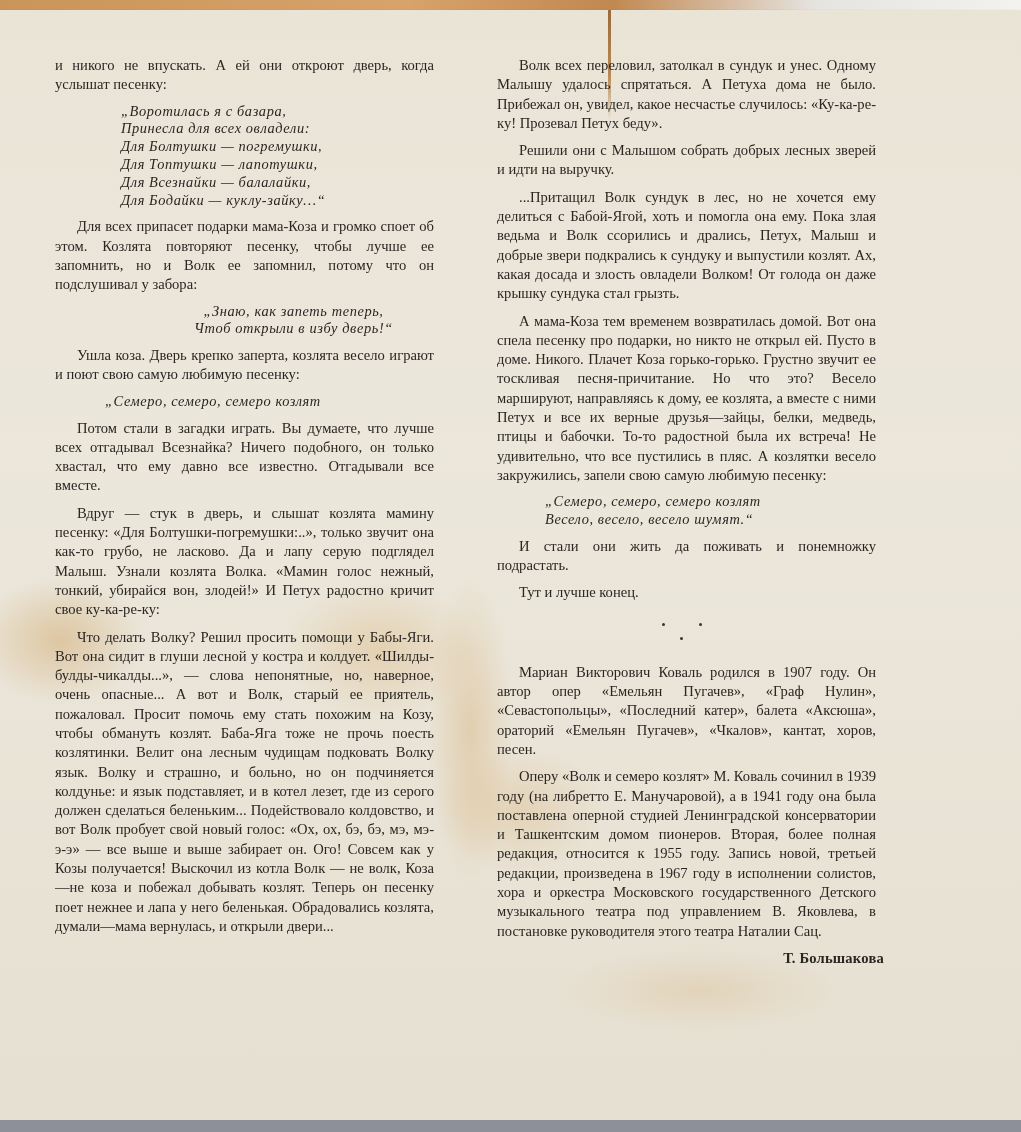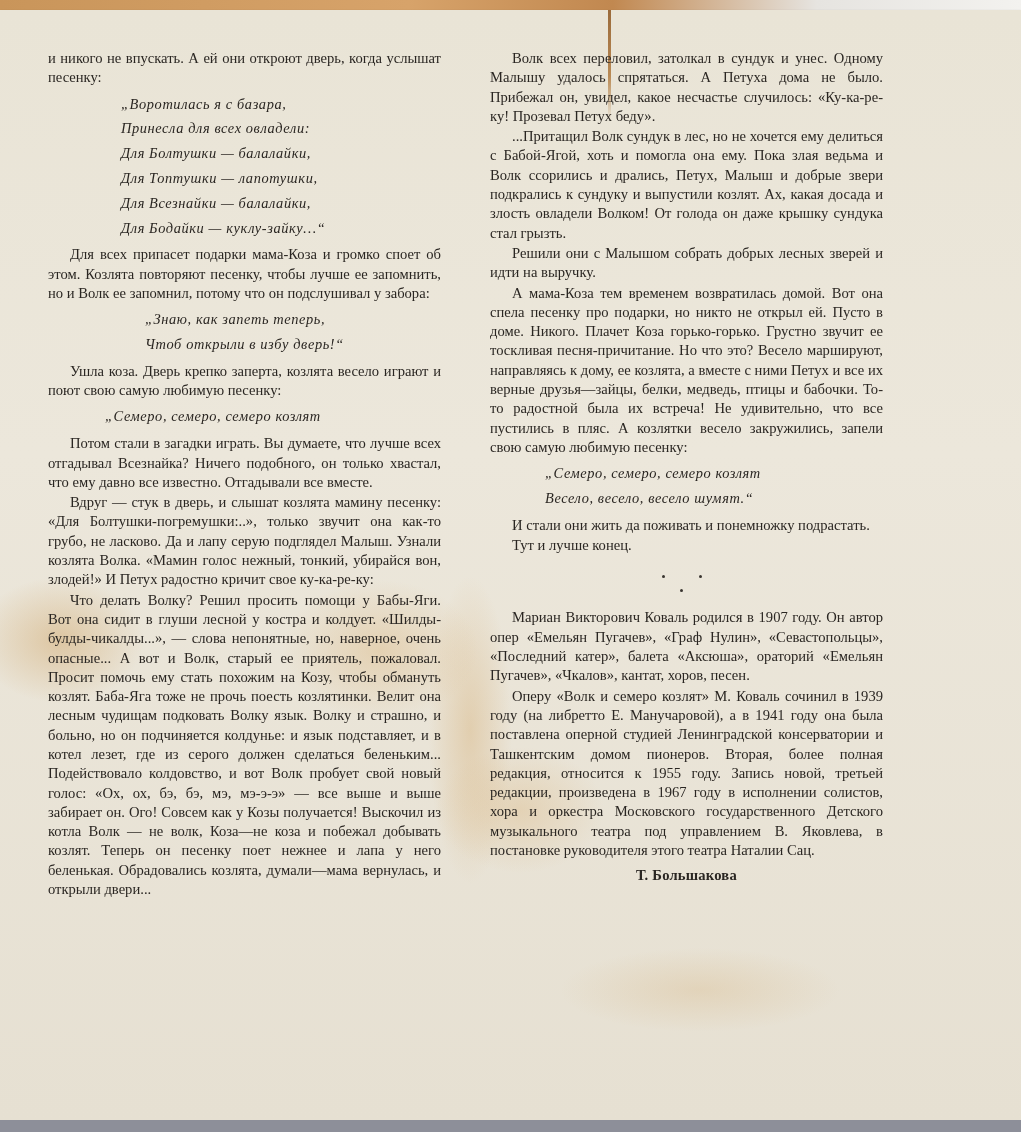--- a/index.html
+++ b/index.html
@@ -29,84 +29,84 @@
       position: absolute; left: 608px; top: 10px; width: 3px; height: 110px;
       background: linear-gradient(180deg, #9a6a3a, #b98a55 60%, rgba(185,138,85,0));
     }
     .column {
       position: absolute; top: 48px; width: 395px;
       font-size: 14.6px; line-height: 19.3px;
       text-align: justify;
     }
     .col-left { left: 47px; }
     .col-right { left: 489px; }
-    .para { margin: 1px; text-indent: 22px; }
+    .para { margin: 8px; text-indent: 22px; }
     .para.noindent { text-indent: 0; }
     .verse {
       margin: 8px 0 8px 0;
       font-style: italic; font-size: 14.4px; line-height: 17.8px;
       letter-spacing: 0.6px;
       text-align: left;
     }
-    .verse .line { display: block; white-space: nowrap; margin-top: 7px; }
+    .verse .line { display: block; white-space: nowrap; }
     .verse.v1 { padding-left: 74px; }
-    .verse.v2 { padding-left: 98px; }
+    .verse.v2 { padding-left: 98px; text-align: center; }
     .verse.v3 { padding-left: 58px; }
     .verse.v4 { padding-left: 96px; }
     .verse.v5 { padding-left: 56px; }
     .dots {
       position: relative; height: 40px; margin-top: 12px;
     }
     .dot { position: absolute; width: 3px; height: 3px; border-radius: 50%; background: #3a3530; }
     .dot.d1 { left: 173px; top: 8px; }
     .dot.d2 { left: 210px; top: 8px; }
     .dot.d3 { left: 191px; top: 22px; }
     .signature {
-      text-align: center; font-weight: bold; margin-top: 6px; letter-spacing: 0.2px;
+      text-align: right; font-weight: bold; margin-top: 6px; letter-spacing: 0.2px;
     }
     .bottom-edge {
       position: absolute; left: 0; top: 1120px; width: 1021px; height: 12px;
       background: #8d8f99;
     }
   </style>
 </head>
 <body>
 
 <div class="top-strip"></div>
 <div class="sheet"></div>
 <div class="crease"></div>
 
 <div class="column col-left">
   <p class="para noindent">и никого не впускать. А ей они откроют дверь, когда услышат песенку:</p>
   <div class="verse v1">
     <span class="line">„Воротилась я с базара,</span>
     <span class="line">Принесла для всех овладели:</span>
-    <span class="line">Для Болтушки — балалайки,</span>
+    <span class="line">Для Болтушки — погремушки,</span>
     <span class="line">Для Топтушки — лапотушки,</span>
     <span class="line">Для Всезнайки — балалайки,</span>
     <span class="line">Для Бодайки — куклу-зайку…“</span>
   </div>
   <p class="para">Для всех припасет подарки мама-Коза и громко споет об этом. Козлята повторяют песенку, чтобы лучше ее запомнить, но и Волк ее запомнил, потому что он подслушивал у забора:</p>
   <div class="verse v2">
     <span class="line">„Знаю, как запеть теперь,</span>
     <span class="line">Чтоб открыли в избу дверь!“</span>
   </div>
   <p class="para">Ушла коза. Дверь крепко заперта, козлята весело играют и поют свою самую любимую песенку:</p>
   <div class="verse v3">
     <span class="line">„Семеро, семеро, семеро козлят</span>
   </div>
   <p class="para">Потом стали в загадки играть. Вы думаете, что лучше всех отгадывал Всезнайка? Ничего подобного, он только хвастал, что ему давно все известно. Отгадывали все вместе.</p>
   <p class="para">Вдруг — стук в дверь, и слышат козлята мамину песенку: «Для Болтушки-погремушки:..», только звучит она как-то грубо, не ласково. Да и лапу серую подглядел Малыш. Узнали козлята Волка. «Мамин голос нежный, тонкий, убирайся вон, злодей!» И Петух радостно кричит свое ку-ка-ре-ку:</p>
   <p class="para">Что делать Волку? Решил просить помощи у Бабы-Яги. Вот она сидит в глуши лесной у костра и колдует. «Шилды-булды-чикалды...», — слова непонятные, но, наверное, очень опасные... А вот и Волк, старый ее приятель, пожаловал. Просит помочь ему стать похожим на Козу, чтобы обмануть козлят. Баба-Яга тоже не прочь поесть козлятинки. Велит она лесным чудищам подковать Волку язык. Волку и страшно, и больно, но он подчиняется колдунье: и язык подставляет, и в котел лезет, где из серого должен сделаться беленьким... Подействовало колдовство, и вот Волк пробует свой новый голос: «Ох, ох, бэ, бэ, мэ, мэ-э-э» — все выше и выше забирает он. Ого! Совсем как у Козы получается! Выскочил из котла Волк — не волк, Коза—не коза и побежал добывать козлят. Теперь он песенку поет нежнее и лапа у него беленькая. Обрадовались козлята, думали—мама вернулась, и открыли двери...</p>
 </div>
 
 <div class="column col-right">
   <p class="para">Волк всех переловил, затолкал в сундук и унес. Одному Малышу удалось спрятаться. А Петуха дома не было. Прибежал он, увидел, какое несчастье случилось: «Ку-ка-ре-ку! Прозевал Петух беду».</p>
+  <p class="para">Решили они с Малышом собрать добрых лесных зверей и идти на выручку.</p>
   <p class="para">...Притащил Волк сундук в лес, но не хочется ему делиться с Бабой-Ягой, хоть и помогла она ему. Пока злая ведьма и Волк ссорились и дрались, Петух, Малыш и добрые звери подкрались к сундуку и выпустили козлят. Ах, какая досада и злость овладели Волком! От голода он даже крышку сундука стал грызть.</p>
-  <p class="para">Решили они с Малышом собрать добрых лесных зверей и идти на выручку.</p>
   <p class="para">А мама-Коза тем временем возвратилась домой. Вот она спела песенку про подарки, но никто не открыл ей. Пусто в доме. Никого. Плачет Коза горько-горько. Грустно звучит ее тоскливая песня-причитание. Но что это? Весело маршируют, направляясь к дому, ее козлята, а вместе с ними Петух и все их верные друзья—зайцы, белки, медведь, птицы и бабочки. То-то радостной была их встреча! Не удивительно, что все пустились в пляс. А козлятки весело закружились, запели свою самую любимую песенку:</p>
   <div class="verse v5">
     <span class="line">„Семеро, семеро, семеро козлят</span>
     <span class="line">Весело, весело, весело шумят.“</span>
   </div>
   <p class="para">И стали они жить да поживать и понемножку подрастать.</p>
   <p class="para">Тут и лучше конец.</p>
   <div class="dots">
     <span class="dot d1"></span>
     <span class="dot d2"></span>

